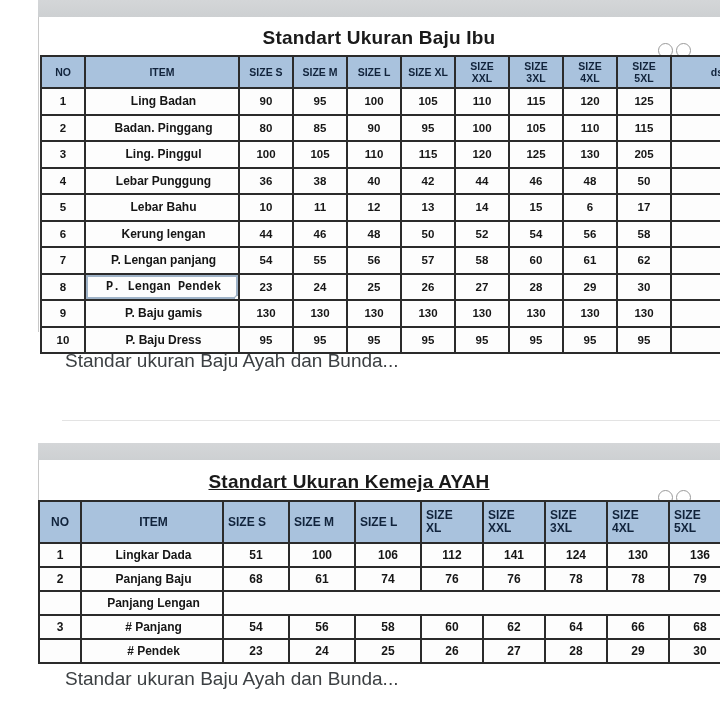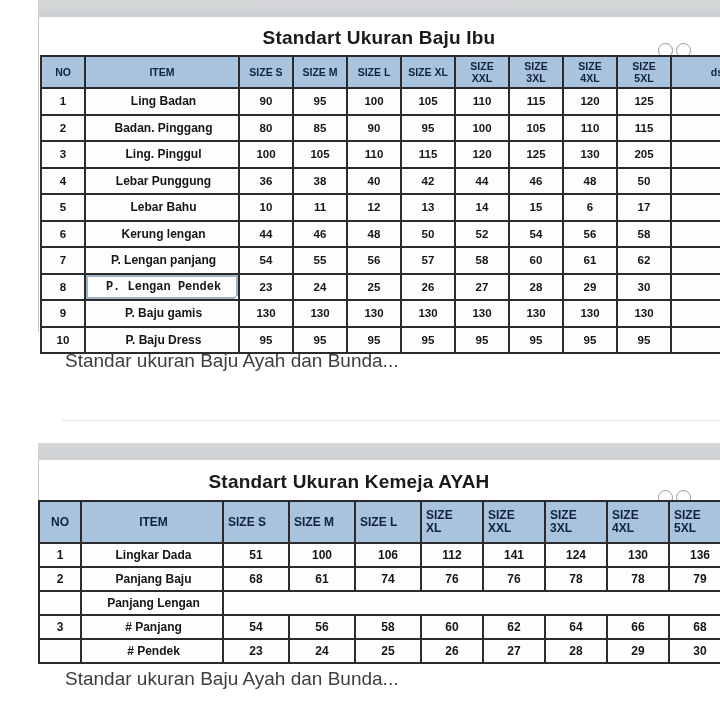--- a/index.html
+++ b/index.html
@@ -39,20 +39,21 @@
     border-left: 1px solid #c8c8c8;
   }
   .sheet-title {
     text-align: center;
     font-weight: bold;
     color: #1a1a1a;
     letter-spacing: 0.2px;
   }
   .sheet-title.left-pad {
     padding-right: 60px;
+    text-decoration: underline;
   }
 
   
   .handles {
     position: absolute;
     display: flex;
     gap: 3px;
   }
   .handle-dot {
     width: 13px;

